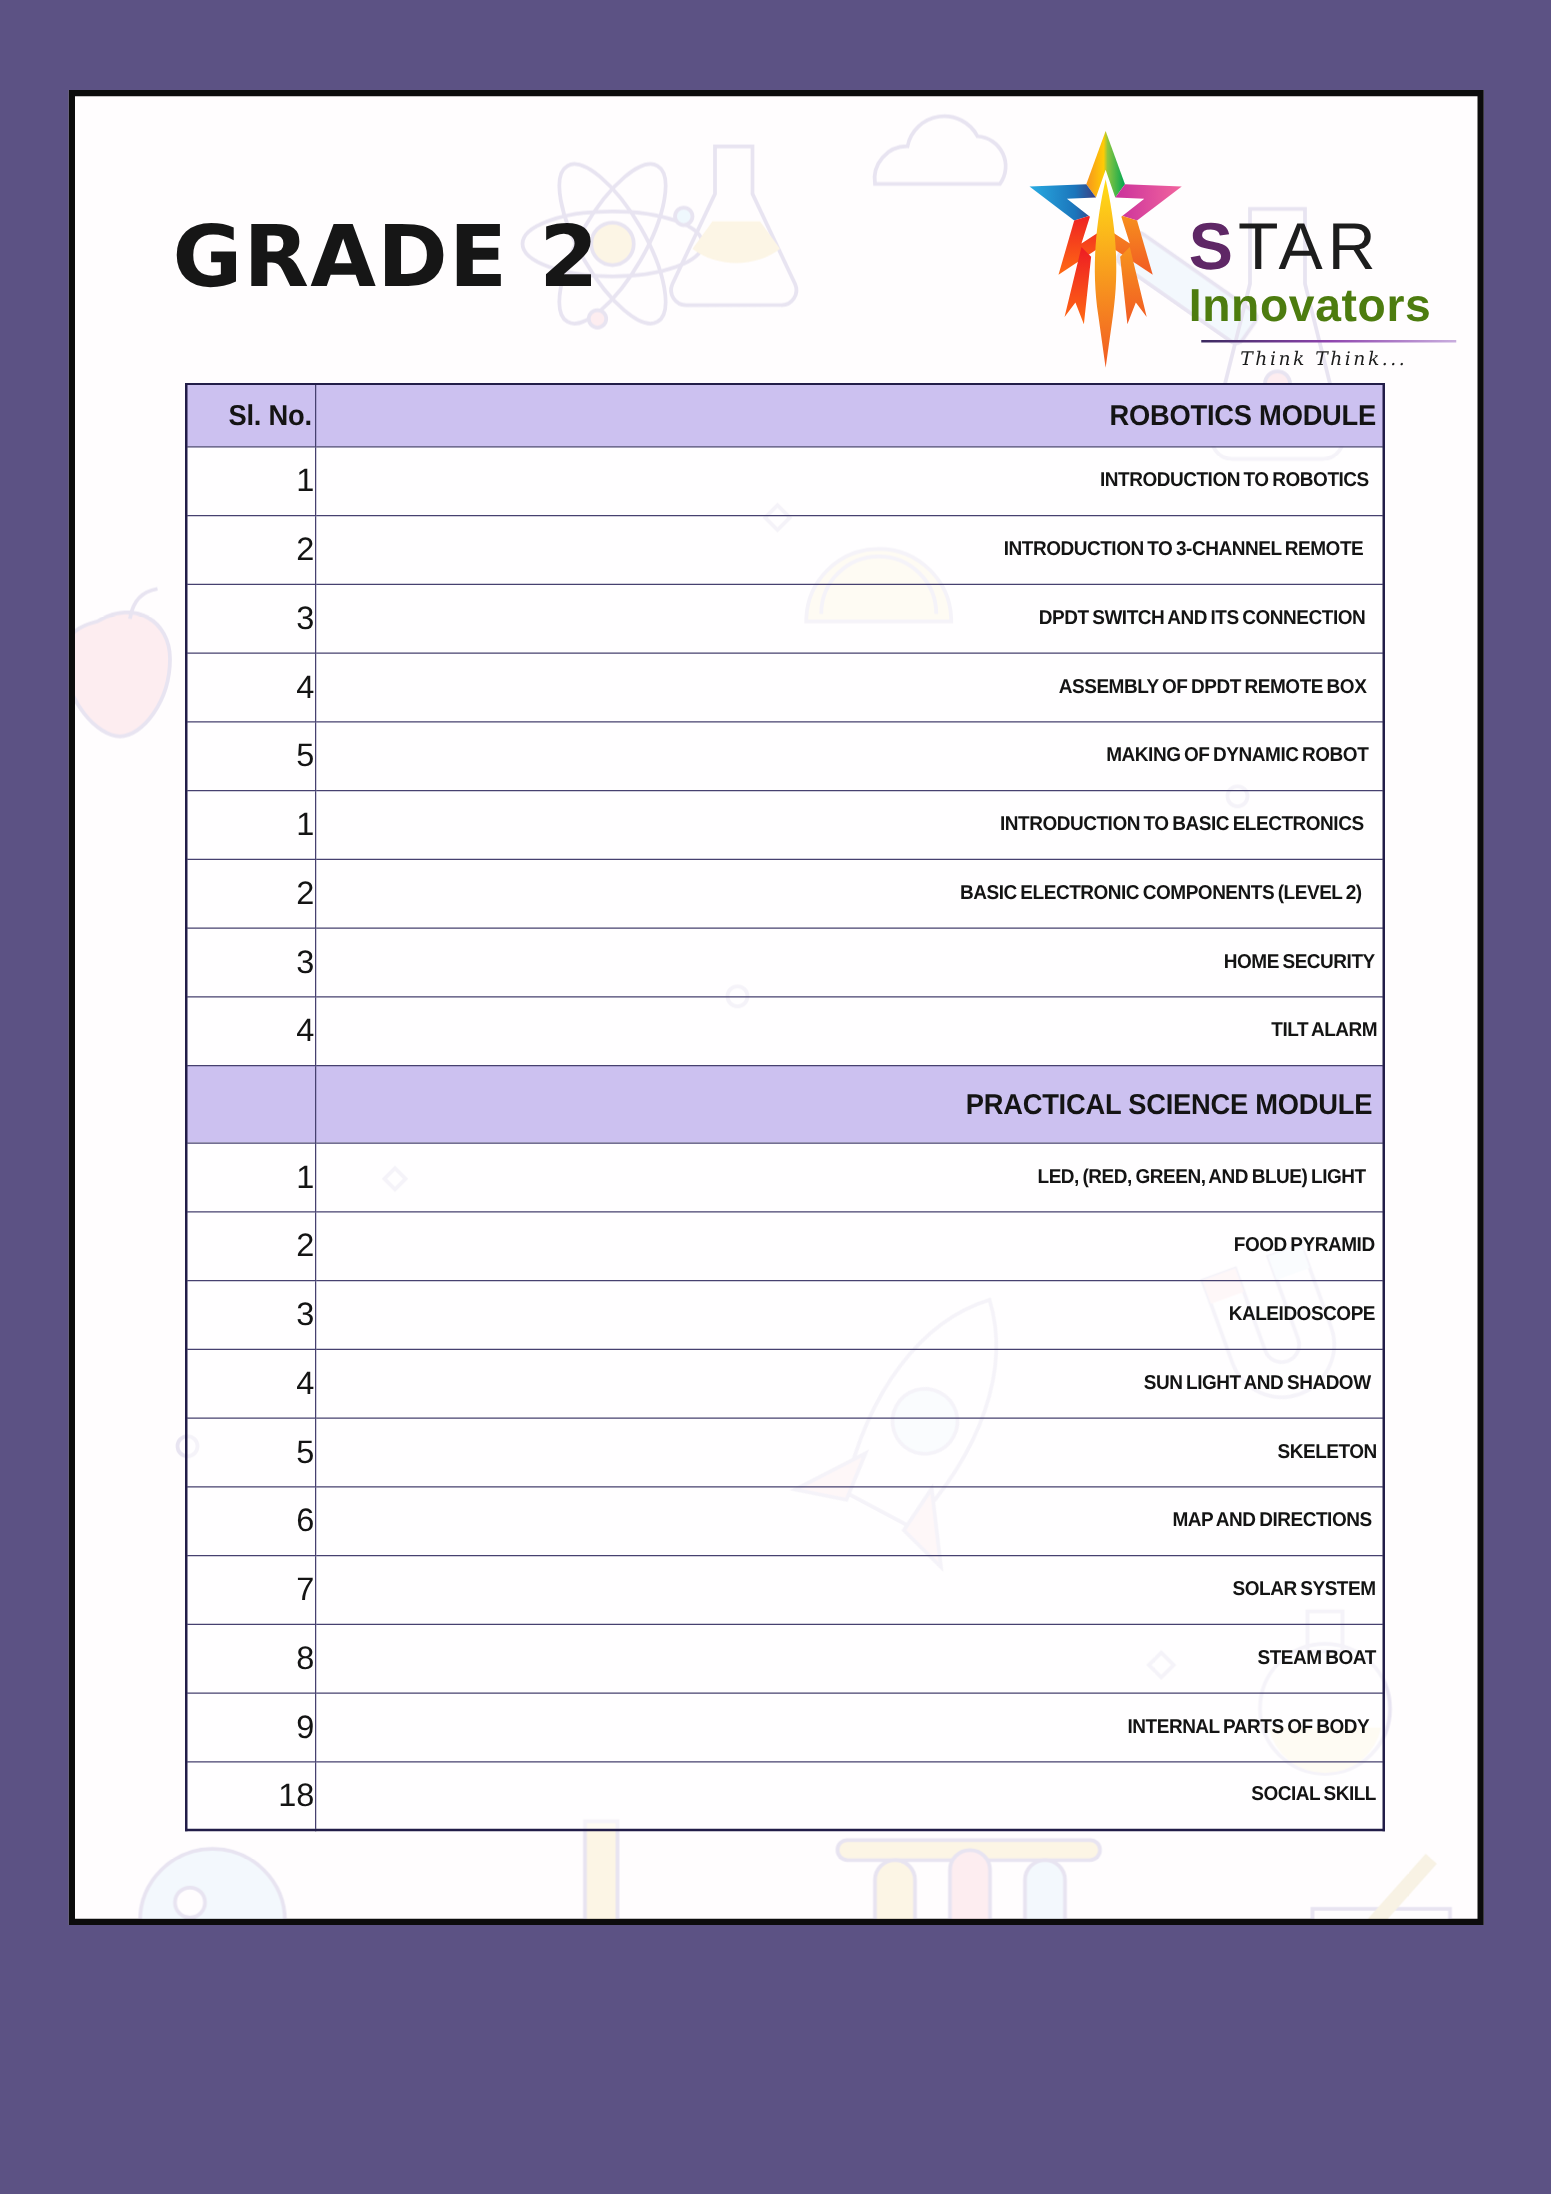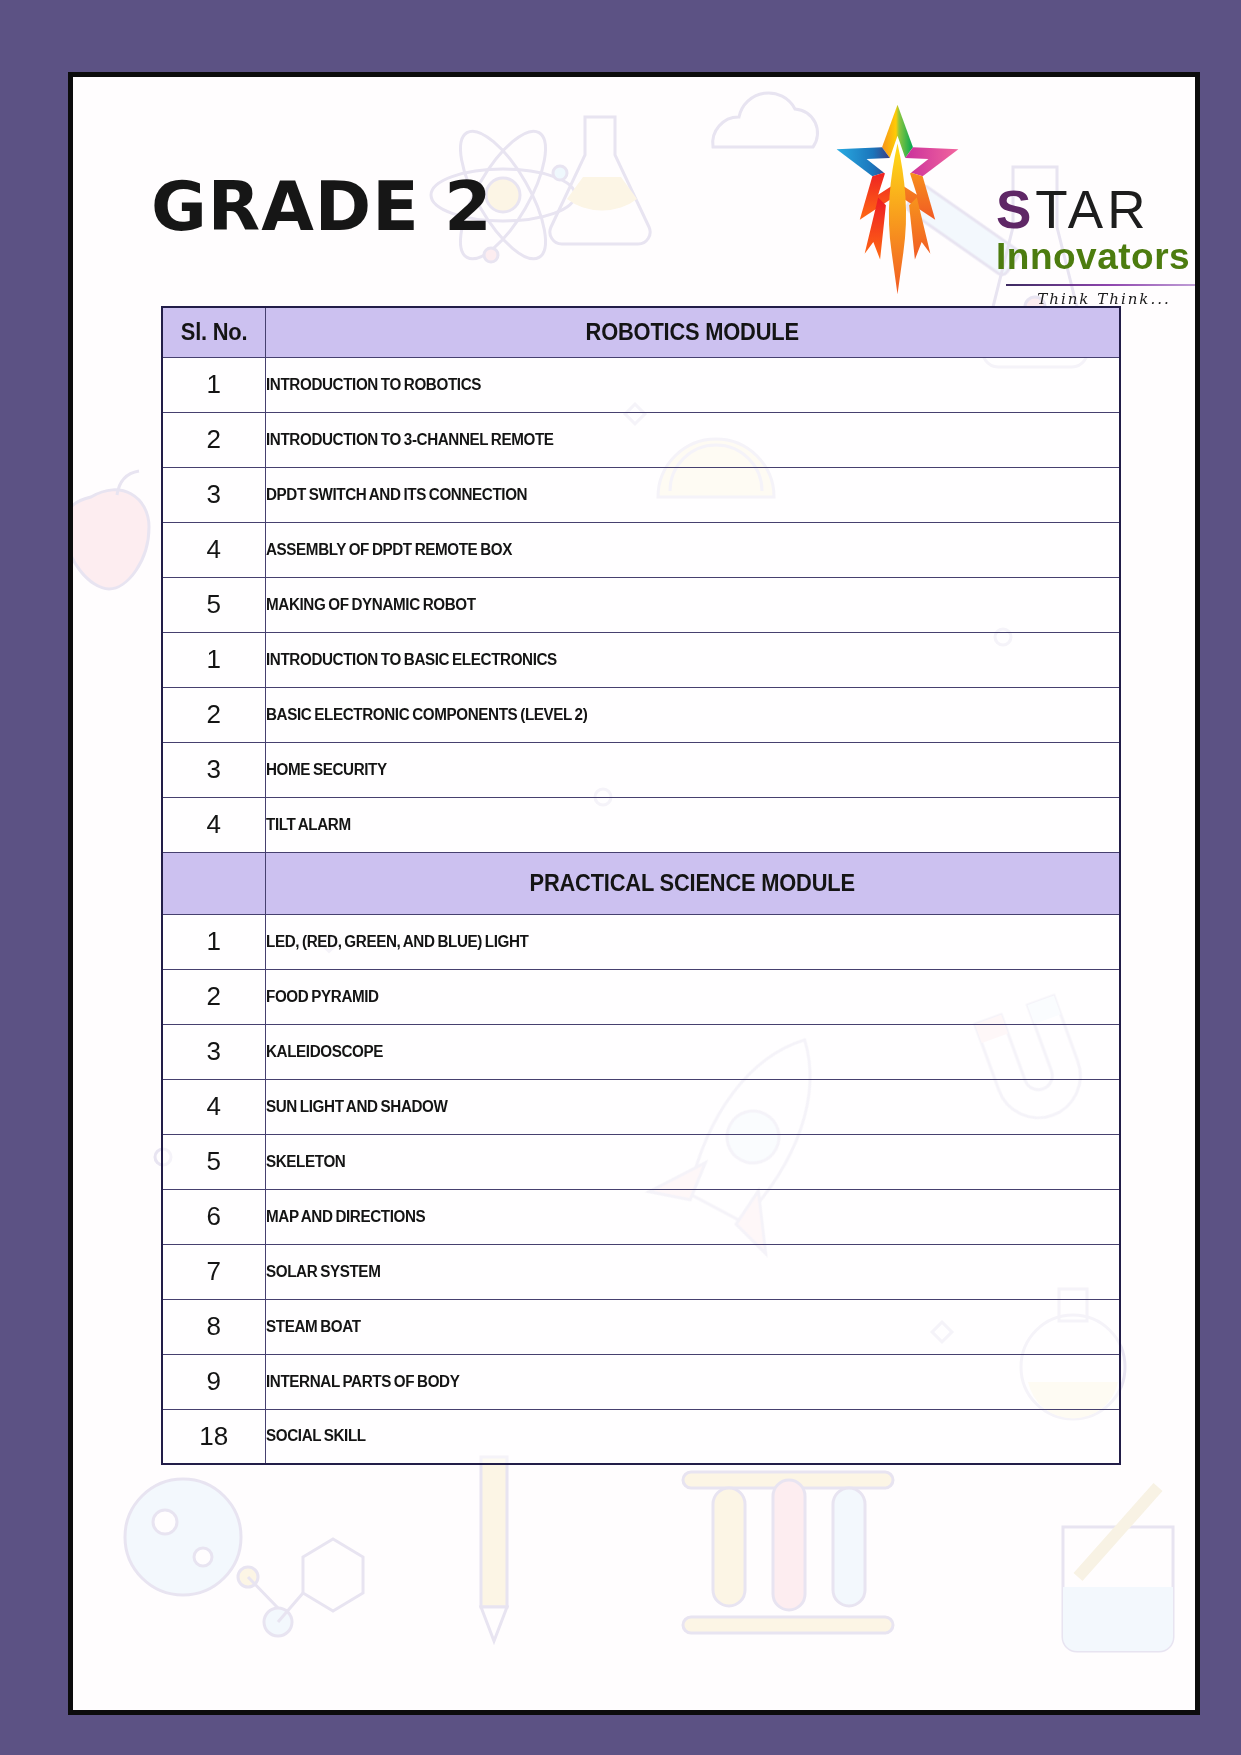--- a/index.html
+++ b/index.html
@@ -14,22 +14,22 @@
   *{margin:0;padding:0;box-sizing:border-box;}
   html,body{width:1241px;height:1755px;}
   body{
     background:var(--frame);
     position:relative;
     font-family:"Liberation Sans", sans-serif;
     overflow:hidden;
   }
   .page{
     position:absolute;
-    left:68px;top:72px;
-    width:1132px;height:1643px;
+    left:55px;top:72px;
+    width:1132px;height:1468px;
     background:var(--page-bg);
     border:5px solid #0c0c0c;
     overflow:hidden;
   }
   .doodles{
     position:absolute;left:0;top:0;
     pointer-events:none;
   }
   .page-title{
     position:absolute;
@@ -38,22 +38,21 @@
     font-weight:800;
     letter-spacing:1px;
     color:#161616;
     font-family:"DejaVu Sans", sans-serif;
   }
   
   .logo{
     position:absolute;
     left:752px;top:16px;
     display:flex;
-    align-items:flex-end;
-    gap:32px;
+    align-items:center;
   }
   .logo-text{
     margin-left:-6px;
     padding-top:66px;
     width:216px;
   }
   .brand{
     font-size:53px;
     font-weight:400;
     letter-spacing:4px;
@@ -95,20 +94,21 @@
     border-collapse:collapse;
     border:2.5px solid var(--table-outline);
     table-layout:fixed;
     color:var(--ink);
   }
   .mod-table col.c1{width:103px;}
   .mod-table td,.mod-table th{
     border:1.6px solid var(--grid);
     padding:0;
     vertical-align:middle;
+    text-align:right;
   }
   tr.header-row{height:50px;background:var(--header-bg);}
   tr.section-row{height:62px;background:var(--header-bg);}
   tr.data-row{height:55px;background:rgba(255,255,255,0.55);}
   .head-cell{
     font-weight:700;
     font-size:23px;
     text-align:center;
     letter-spacing:-0.2px;
   }

